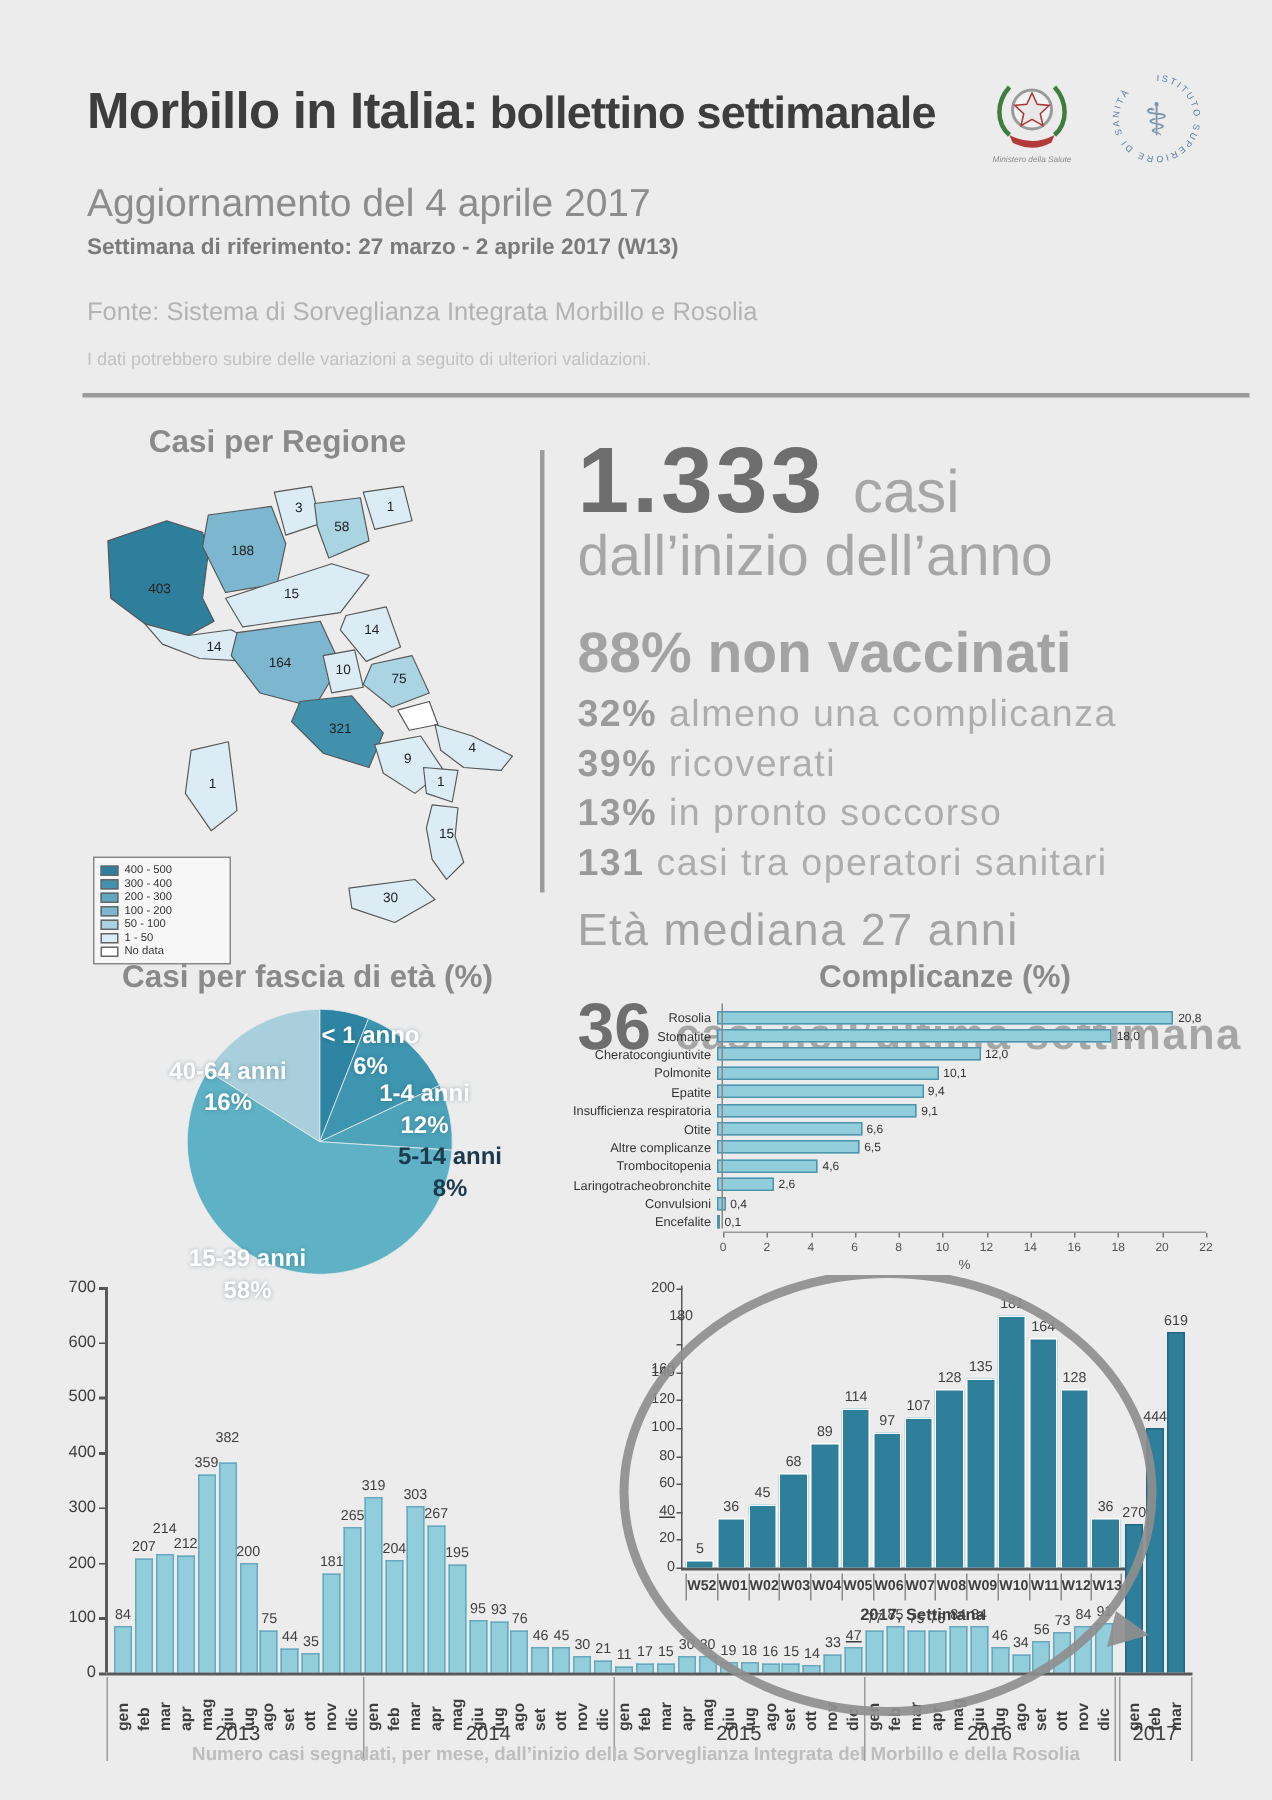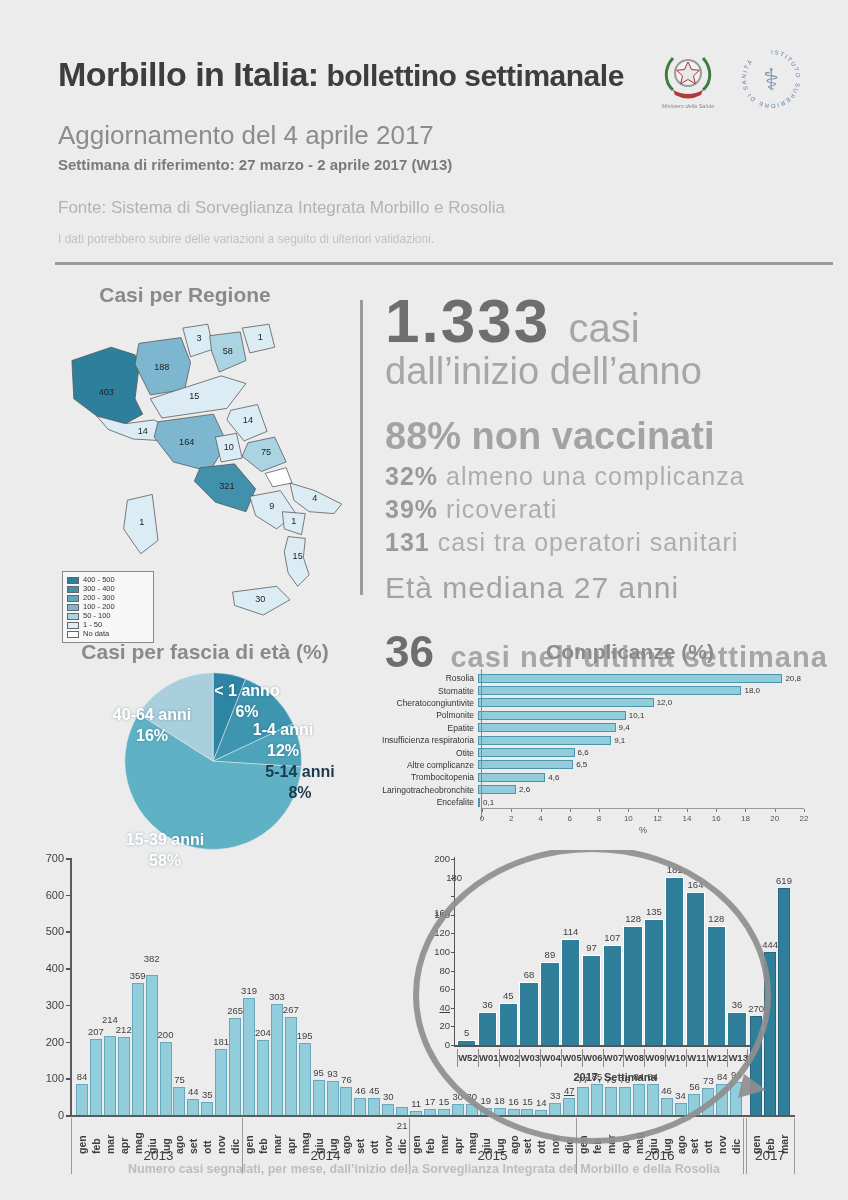--- a/index.html
+++ b/index.html
@@ -194,20 +194,21 @@
 
   <div id="stats-col">
     <div id="total-row">
       <span id="total-number">1.333</span>
       <span id="total-label">casi</span>
     </div>
     <div id="total-sub">dall’inizio dell’anno</div>
     <div id="headline-nonvax">88% non vaccinati</div>
     <div class="detail-line"><span class="num">32%</span><span> almeno una complicanza</span></div>
     <div class="detail-line"><span class="num">39%</span><span> ricoverati</span></div>
+    <div class="detail-line"><span class="num">13%</span><span> in pronto soccorso</span></div>
     <div class="detail-line"><span class="num">131</span><span> casi tra operatori sanitari</span></div>
     <div id="median-age">Età mediana 27 anni</div>
     <div id="last-week">
       <span class="big">36</span>
       <span class="rest">casi nell’ultima settimana</span>
     </div>
   </div>
 </div>
 
 <div id="mid-section">
@@ -287,20 +288,25 @@
         </div>
         <div class="compl-row">
           <div class="compl-cat">Trombocitopenia</div>
           <div class="compl-bar" style="width: 67.3273px; background: rgb(146, 205, 220); border-color: rgb(79, 148, 173);"></div>
           <div class="compl-val">4,6</div>
         </div>
         <div class="compl-row">
           <div class="compl-cat">Laringotracheobronchite</div>
           <div class="compl-bar" style="width: 38.0545px; background: rgb(146, 205, 220); border-color: rgb(79, 148, 173);"></div>
           <div class="compl-val">2,6</div>
+        </div>
+        <div class="compl-row">
+          <div class="compl-cat">Convulsioni</div>
+          <div class="compl-bar" style="width: 5.85455px; background: rgb(146, 205, 220); border-color: rgb(79, 148, 173);"></div>
+          <div class="compl-val">0,4</div>
         </div>
         <div class="compl-row">
           <div class="compl-cat">Encefalite</div>
           <div class="compl-bar" style="width: 1.46364px; background: rgb(146, 205, 220); border-color: rgb(79, 148, 173);"></div>
           <div class="compl-val">0,1</div>
         </div>
       </div>
     <div id="compl-axis">
         <div class="compl-tick" style="left: 0px;"></div>
         <div class="compl-ticklabel" style="left: 0px;">0</div>
@@ -414,21 +420,21 @@
       <div class="bar" style="left: 354.4px; top: 248.111px; width: 12px; height: 16.8886px;"></div>
       <div class="bar-val" style="left: 343.4px; top: 235.111px;">46</div>
       <div class="month-label" style="left: 354.4px; top: 270px;">set</div>
       <div class="bar" style="left: 368.32px; top: 248.479px; width: 12px; height: 16.5214px;"></div>
       <div class="bar-val" style="left: 357.32px; top: 235.479px;">45</div>
       <div class="month-label" style="left: 368.32px; top: 270px;">ott</div>
       <div class="bar" style="left: 382.24px; top: 253.986px; width: 12px; height: 11.0143px;"></div>
       <div class="bar-val" style="left: 371.24px; top: 240.986px;">30</div>
       <div class="month-label" style="left: 382.24px; top: 270px;">nov</div>
       <div class="bar" style="left: 396.16px; top: 257.29px; width: 12px; height: 7.71px;"></div>
-      <div class="bar-val" style="left: 385.16px; top: 244.29px; margin-top: 26px;">21</div>
+      <div class="bar-val" style="left: 385.16px; top: 244.29px;">21</div>
       <div class="month-label" style="left: 396.16px; top: 270px;">dic</div>
       <div class="year-label" style="left: 325.56px;">2014</div>
       <div class="bar" style="left: 410.08px; top: 260.961px; width: 12px; height: 4.03857px;"></div>
       <div class="bar-val" style="left: 399.08px; top: 247.961px;">11</div>
       <div class="month-label" style="left: 410.08px; top: 270px;">gen</div>
       <div class="bar" style="left: 424px; top: 258.759px; width: 12px; height: 6.24143px;"></div>
       <div class="bar-val" style="left: 413px; top: 245.759px;">17</div>
       <div class="month-label" style="left: 424px; top: 270px;">feb</div>
       <div class="bar" style="left: 437.92px; top: 259.493px; width: 12px; height: 5.50714px;"></div>
       <div class="bar-val" style="left: 426.92px; top: 246.493px;">15</div>

